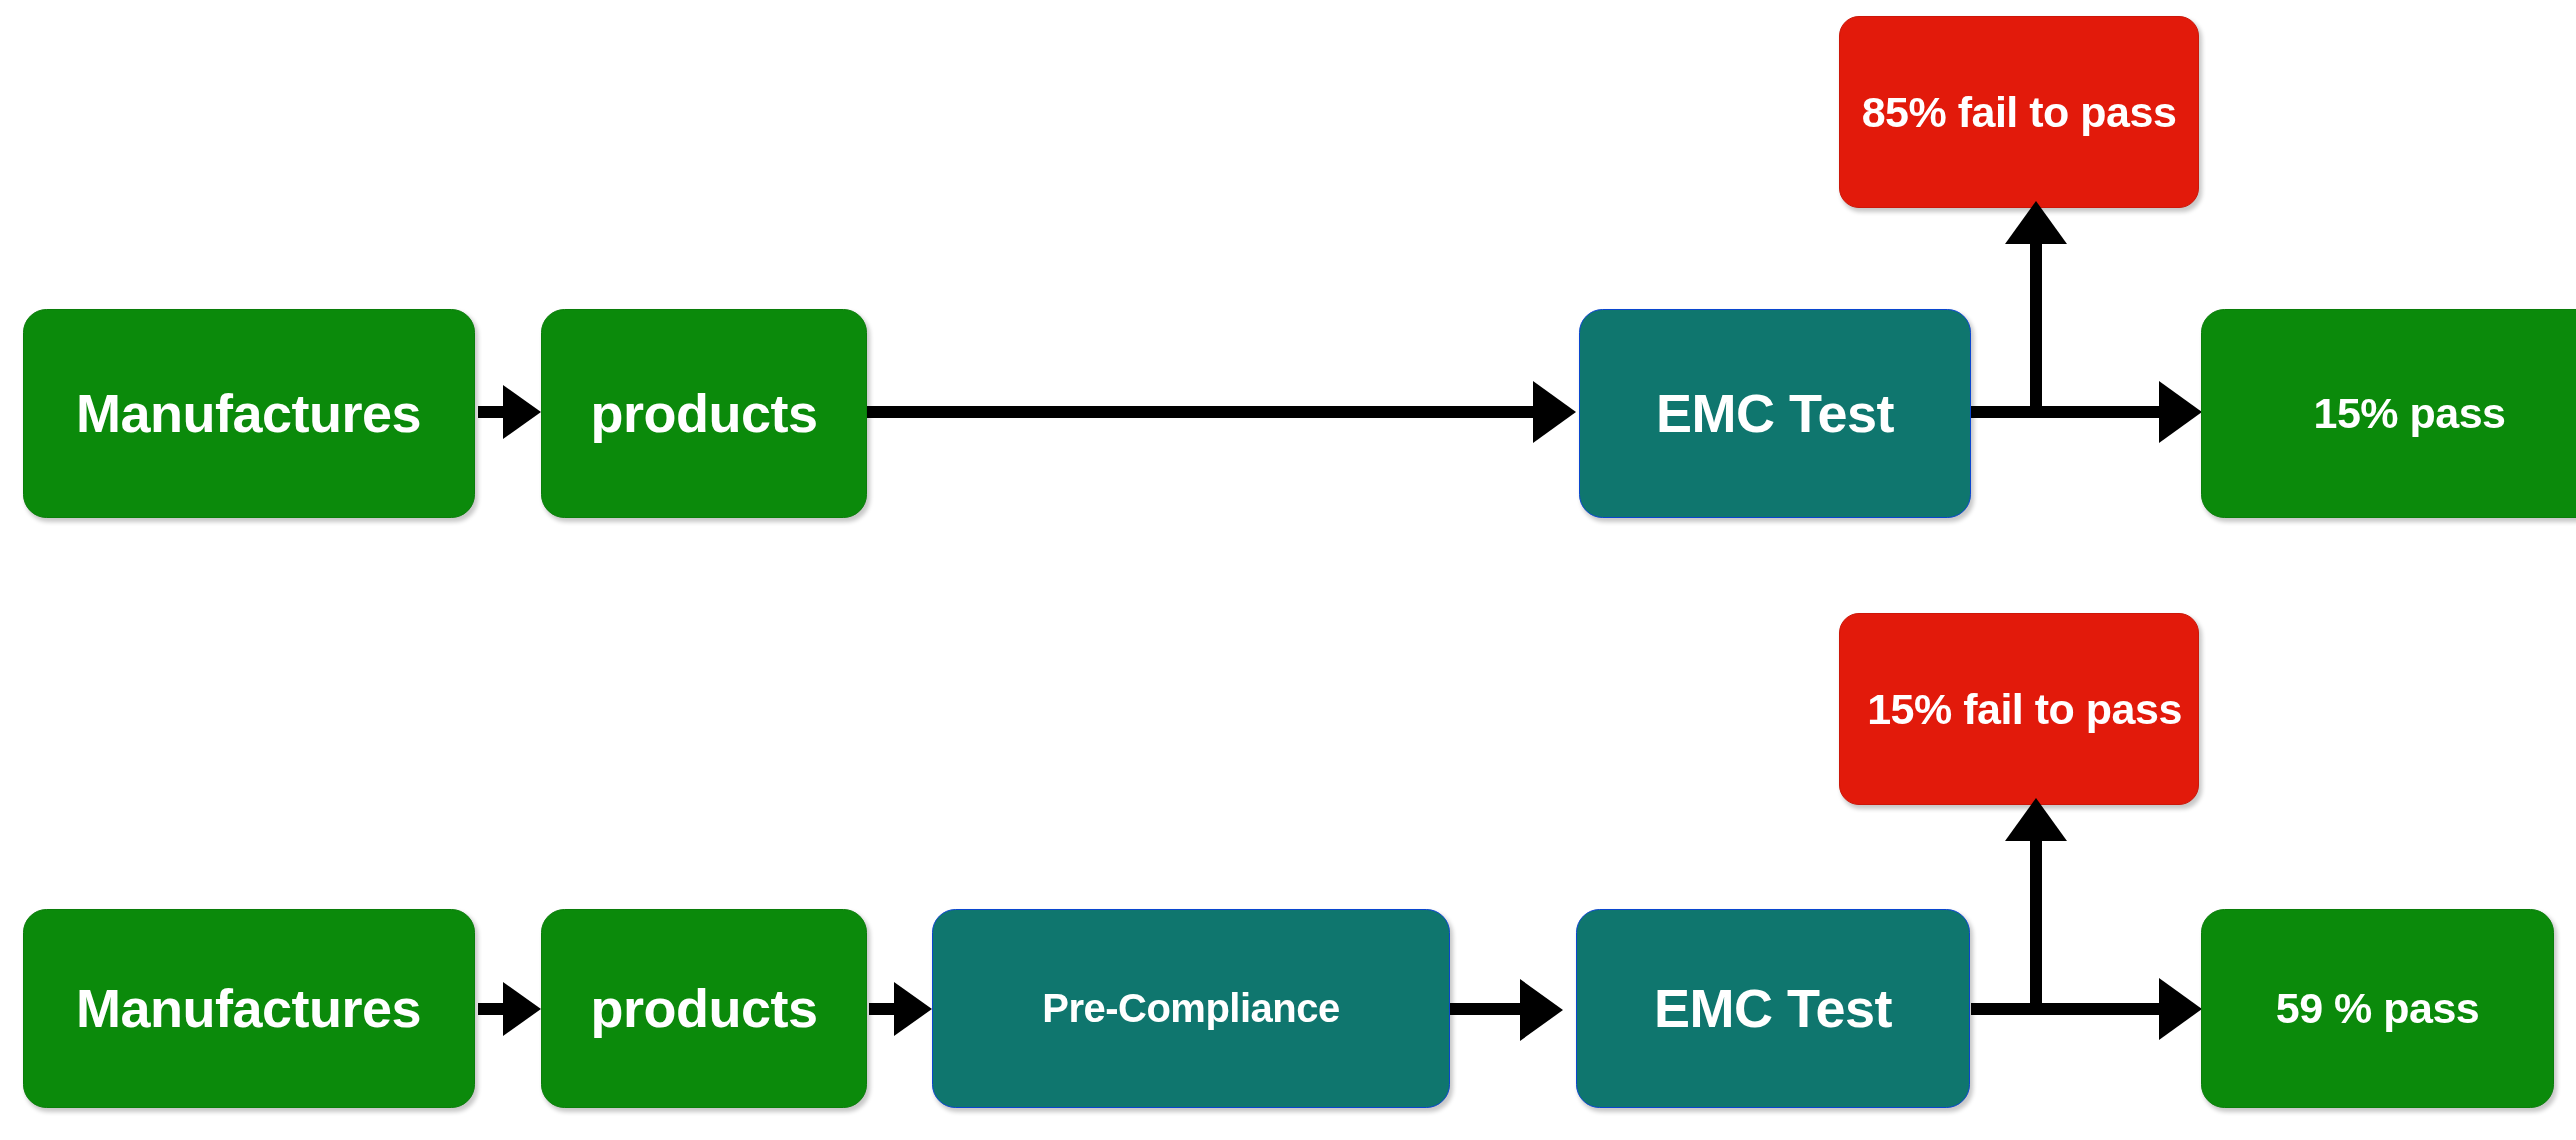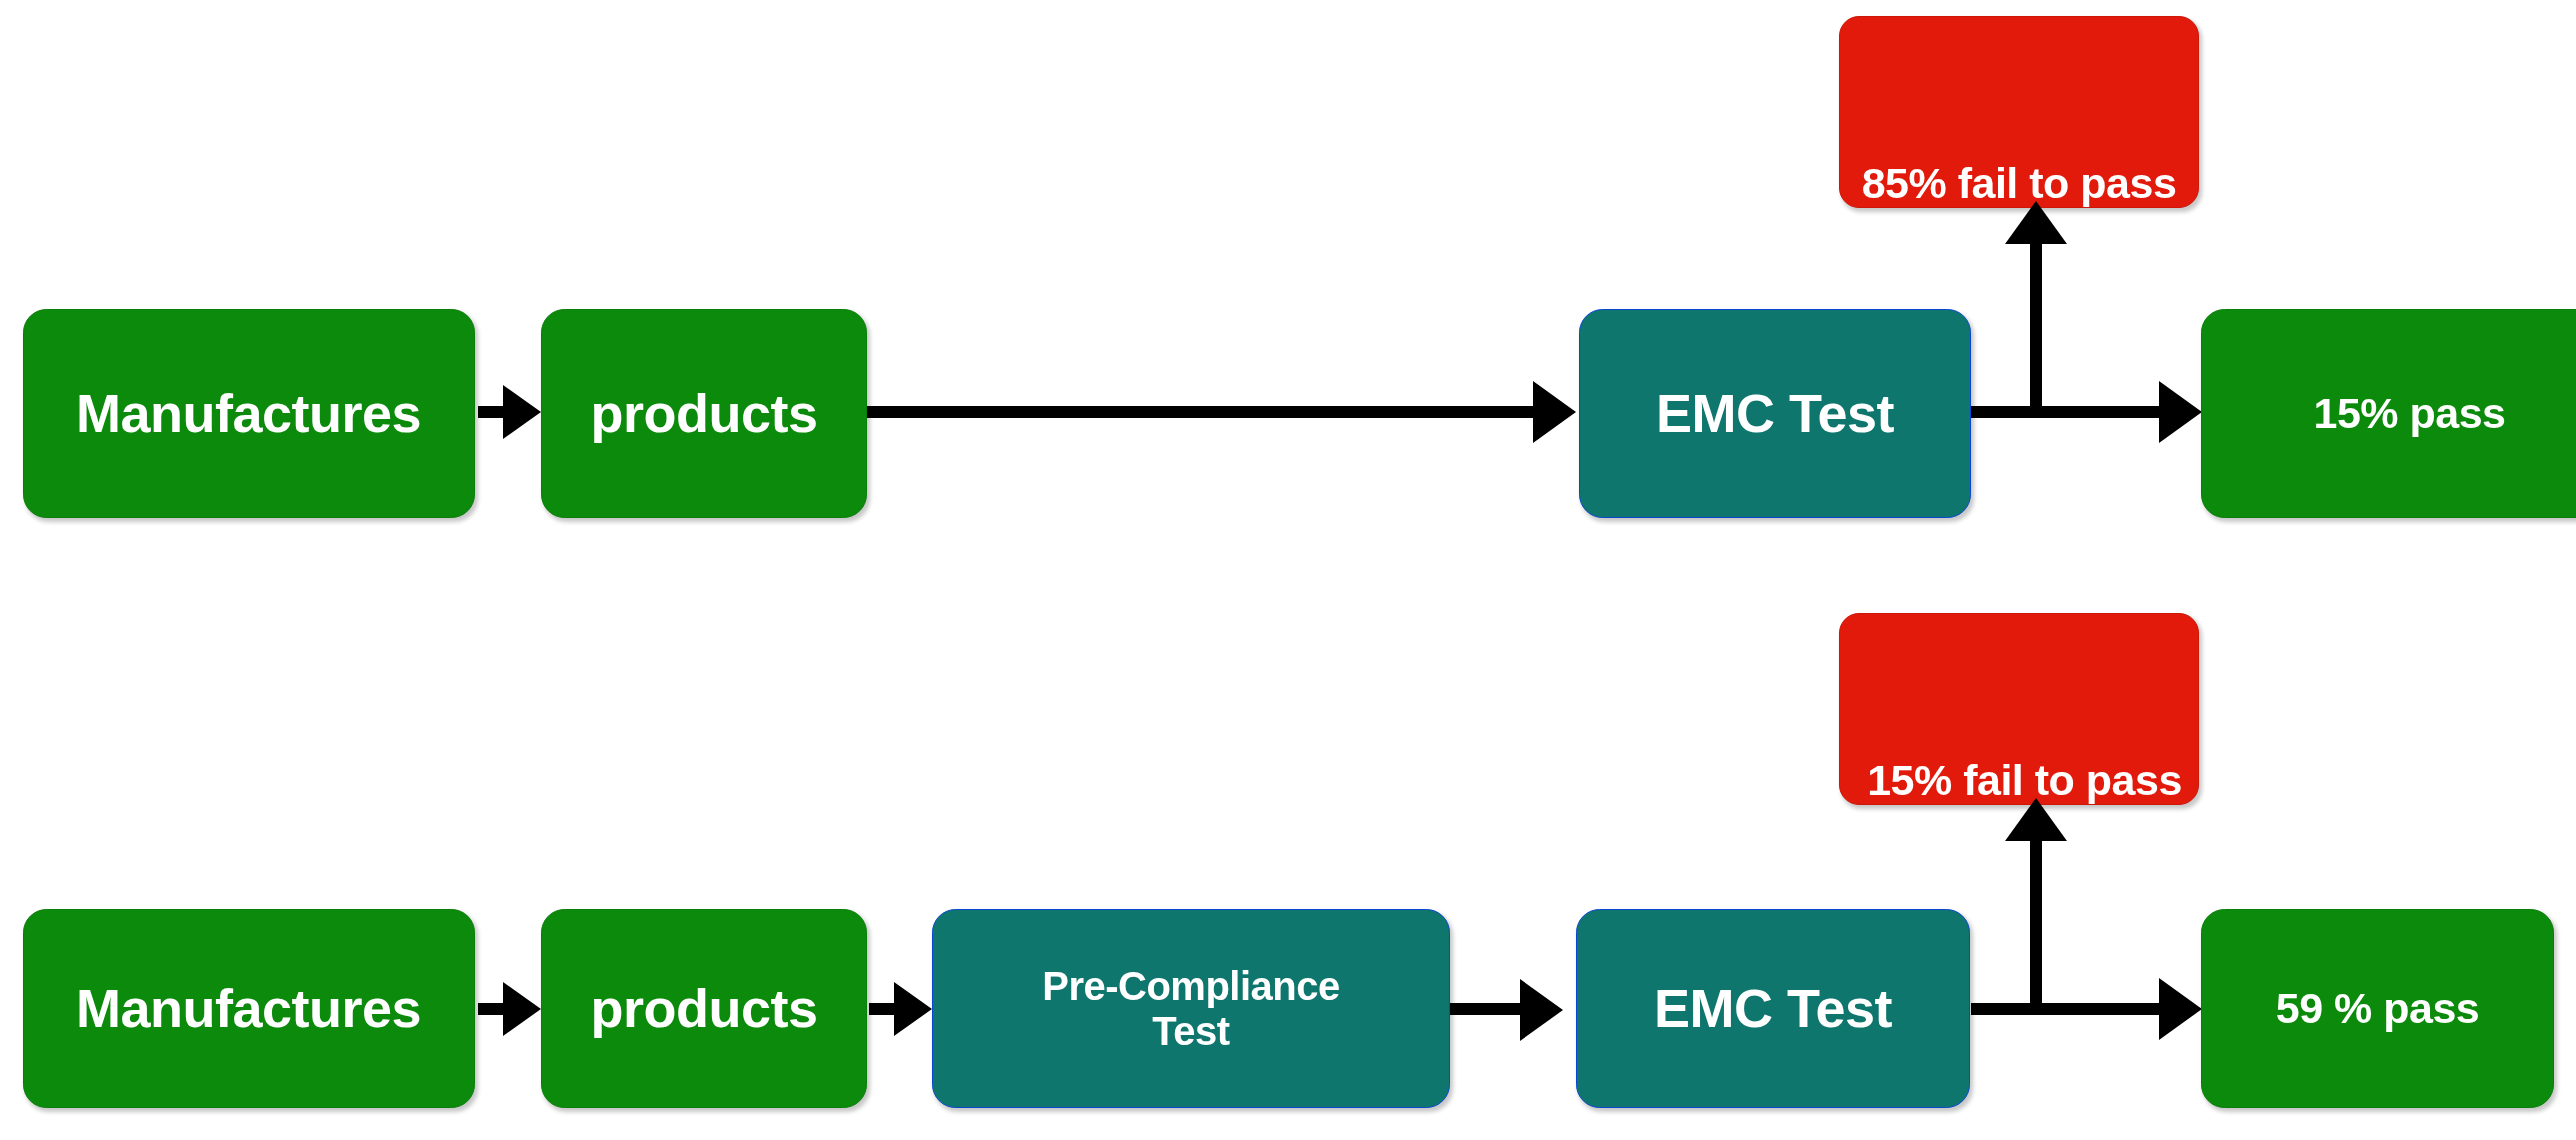--- a/index.html
+++ b/index.html
@@ -41,21 +41,20 @@
     border: 1.8px solid #0a7d0a;
   }
   .node-blue {
     background: #0f766e;
     border: 1.8px solid #0a46cf;
   }
   .node-red {
     background: #e21a0b;
     border: 1.8px solid #cc1709;
     border-radius: 20px;
-    align-items: flex-end;
   }
   .node-label { display: block; }
 
   
   .conn {
     position: absolute;
   }
   .conn-line-h {
     position: absolute;
     background: #000000;
@@ -151,21 +150,20 @@
   </div>
 
   <div class="conn">
     <div class="conn-line-h" style="left:869px; top:1003px; width:36px;"></div>
     <div class="arrowhead-right small" style="left:894px; top:982px;"></div>
   </div>
 
   <div class="node node-blue" style="left:932px; top:909px; width:518px; height:199px; font-size:40px;">
     <span>
       <span class="node-label">Pre-Compliance</span>
-      <span class="node-label">Test</span>
     </span>
   </div>
 
   <div class="conn">
     <div class="conn-line-h" style="left:1450px; top:1003px; width:81px;"></div>
     <div class="arrowhead-right" style="left:1520px; top:979px;"></div>
   </div>
 
   <div class="node node-blue" style="left:1576px; top:909px; width:394px; height:199px; font-size:54px;">
     <span class="node-label">EMC Test</span>

